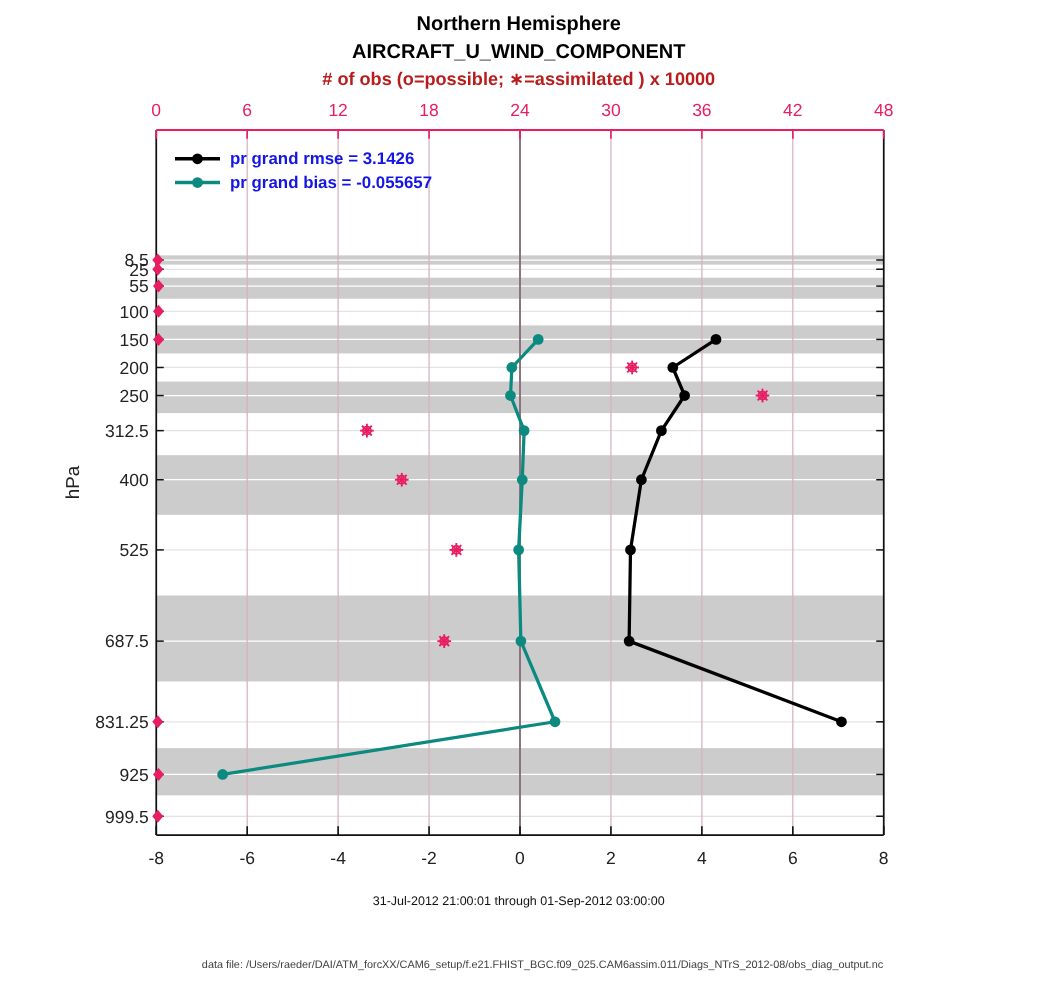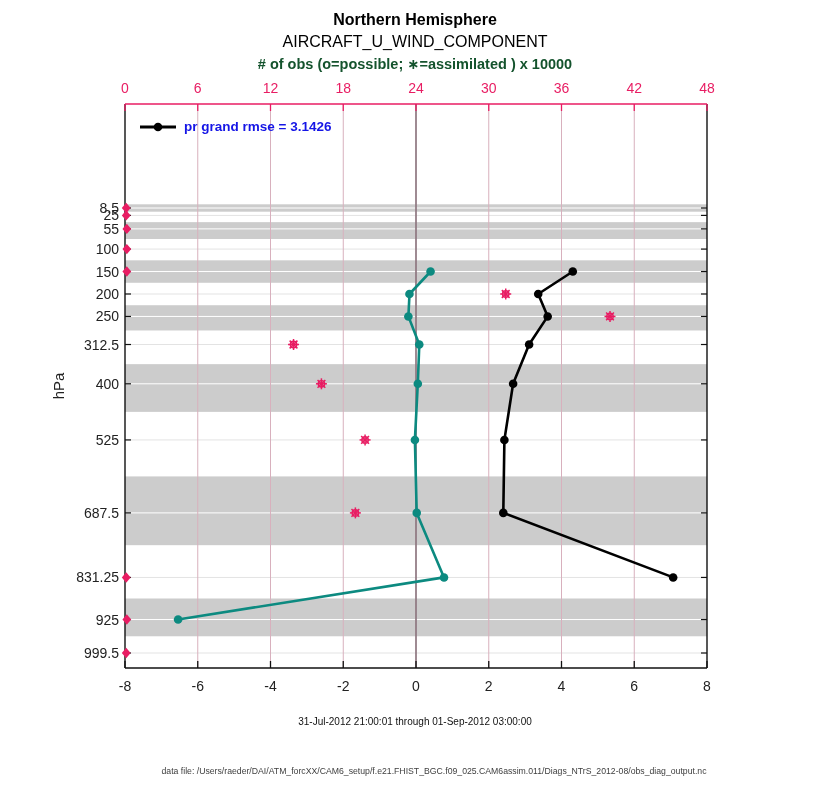--- a/index.html
+++ b/index.html
@@ -1,21 +1,21 @@
 <!DOCTYPE html>
 <html><head>
 <meta charset="utf-8">
 <style>
   html,body{margin:0;padding:0;background:#fff;}
   .canvas{position:relative;width:830px;height:800px;background:#fff;overflow:hidden;
           font-family:"Liberation Sans","DejaVu Sans",sans-serif;}
   .abs{position:absolute;left:0;width:830px;text-align:center;white-space:nowrap;}
   .title1{top:11px;font-size:16px;font-weight:700;color:#000;}
-  .title2{top:33px;font-size:16px;font-weight:400;color:#000;}
-  .obslabel{top:56px;font-size:14.5px;font-weight:700;color:#14532d;}
+  .title2{top:33px;font-size:16px;font-weight:700;color:#000;}
+  .obslabel{top:56px;font-size:14.5px;font-weight:700;color:#b91c1c;}
   .xlab{top:695px;font-size:15px;color:#111;}
   .date{top:716px;font-size:10px;color:#111;}
   .foot{top:766px;font-size:8.7px;color:#404040;padding-left:19px;}
   .ylab{position:absolute;left:40px;top:378px;width:36px;height:16px;text-align:center;
         transform:rotate(-90deg);transform-origin:center;font-size:15px;color:#222;}
   svg#plot{position:absolute;left:0;top:0;}
   svg#plot text{font-family:"Liberation Sans","DejaVu Sans",sans-serif;}
   .legend{position:absolute;left:139px;top:117px;font-weight:bold;}
   .lrow{display:flex;align-items:center;height:19px;gap:7px;}
   .lrow span{font-size:13.5px;color:#1515e6;}
@@ -201,19 +201,26 @@
     </svg>
 
   <div class="legend">
     <div class="lrow">
       <svg width="38" height="12">
         <line x1="1" y1="6" x2="37" y2="6" stroke-width="2.8" stroke="#000000"></line>
         <circle cx="19" cy="6" r="4.3" fill="#000000"></circle>
       </svg>
       <span>pr grand rmse = 3.1426</span>
     </div>
+    <div class="lrow">
+      <svg width="38" height="12">
+        <line x1="1" y1="6" x2="37" y2="6" stroke-width="2.8" stroke="#0c8a80"></line>
+        <circle cx="19" cy="6" r="4.3" fill="#0c8a80"></circle>
+      </svg>
+      <span>pr grand bias = -0.055657</span>
+    </div>
   </div>
 
   <div class="ylab">hPa</div>
   <div class="abs date">31-Jul-2012 21:00:01 through 01-Sep-2012 03:00:00</div>
   <div class="abs foot">data file: /Users/raeder/DAI/ATM_forcXX/CAM6_setup/f.e21.FHIST_BGC.f09_025.CAM6assim.011/Diags_NTrS_2012-08/obs_diag_output.nc</div>
 
 </div>
 
 </body></html>

